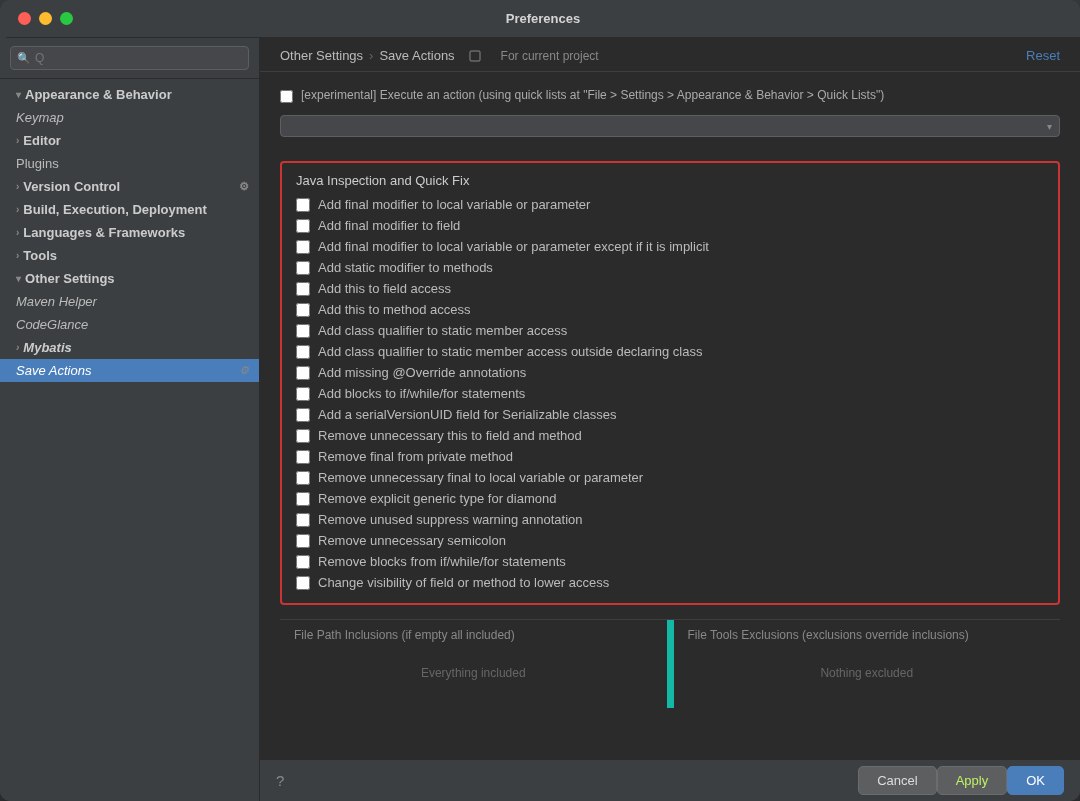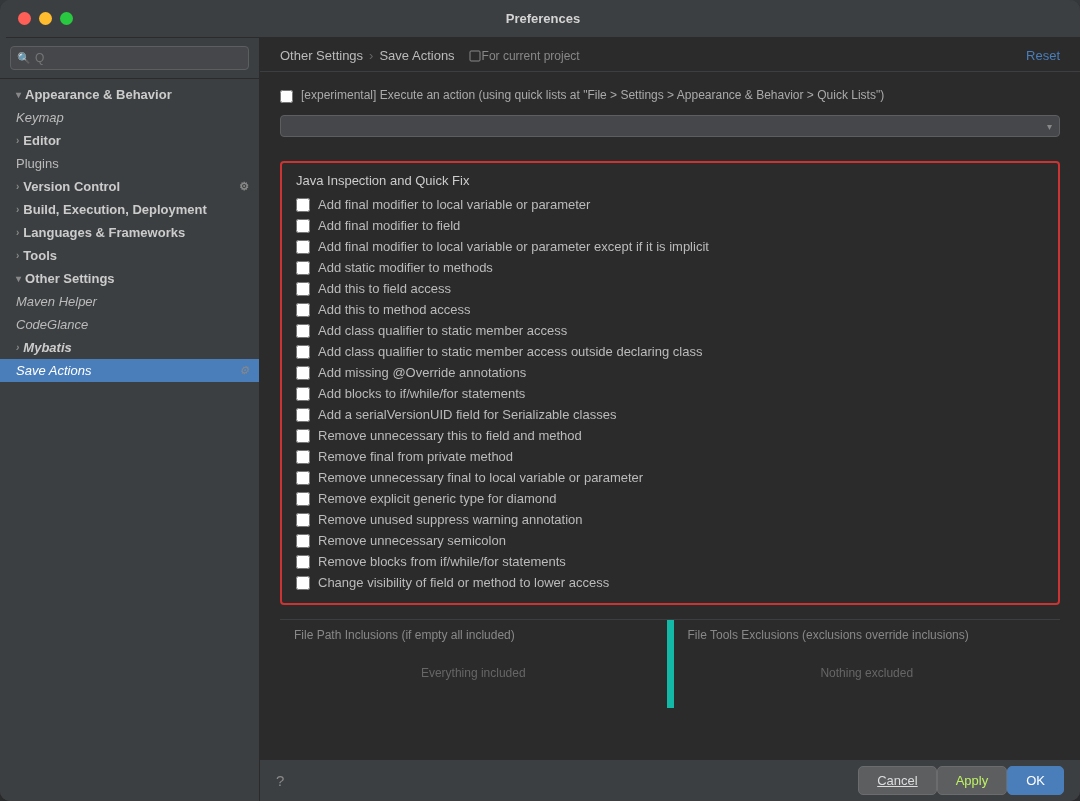--- a/index.html
+++ b/index.html
@@ -153,21 +153,21 @@
       font-size: 13px;
     }
     .breadcrumb .crumb-sep { color: #666; }
     .breadcrumb .crumb-current { color: #bbbbbb; }
     .breadcrumb .crumb-project {
       color: #888;
       font-size: 12px;
       margin-left: 8px;
       display: flex;
       align-items: center;
-      gap: 1px;
+      gap: 20px;
     }
     .reset-link {
       color: #4a7ebb;
       font-size: 13px;
       cursor: pointer;
     }
     .panel-body {
       flex: 1;
       overflow-y: auto;
       padding: 12px 20px;
@@ -275,21 +275,20 @@
       border-radius: 5px;
       font-size: 13px;
       cursor: pointer;
       border: 1px solid transparent;
       font-family: inherit;
     }
     .btn-cancel {
       background: #5c5e60;
       color: #dddddd;
       border-color: #6a6c6e;
-      text-decoration: underline;
     }
     .btn-apply {
       background: #5c5e60;
       color: #bef264;
       border-color: #6a6c6e;
     }
     .btn-ok {
       background: #4a7ebb;
       color: #ffffff;
       border-color: #4a7ebb;

